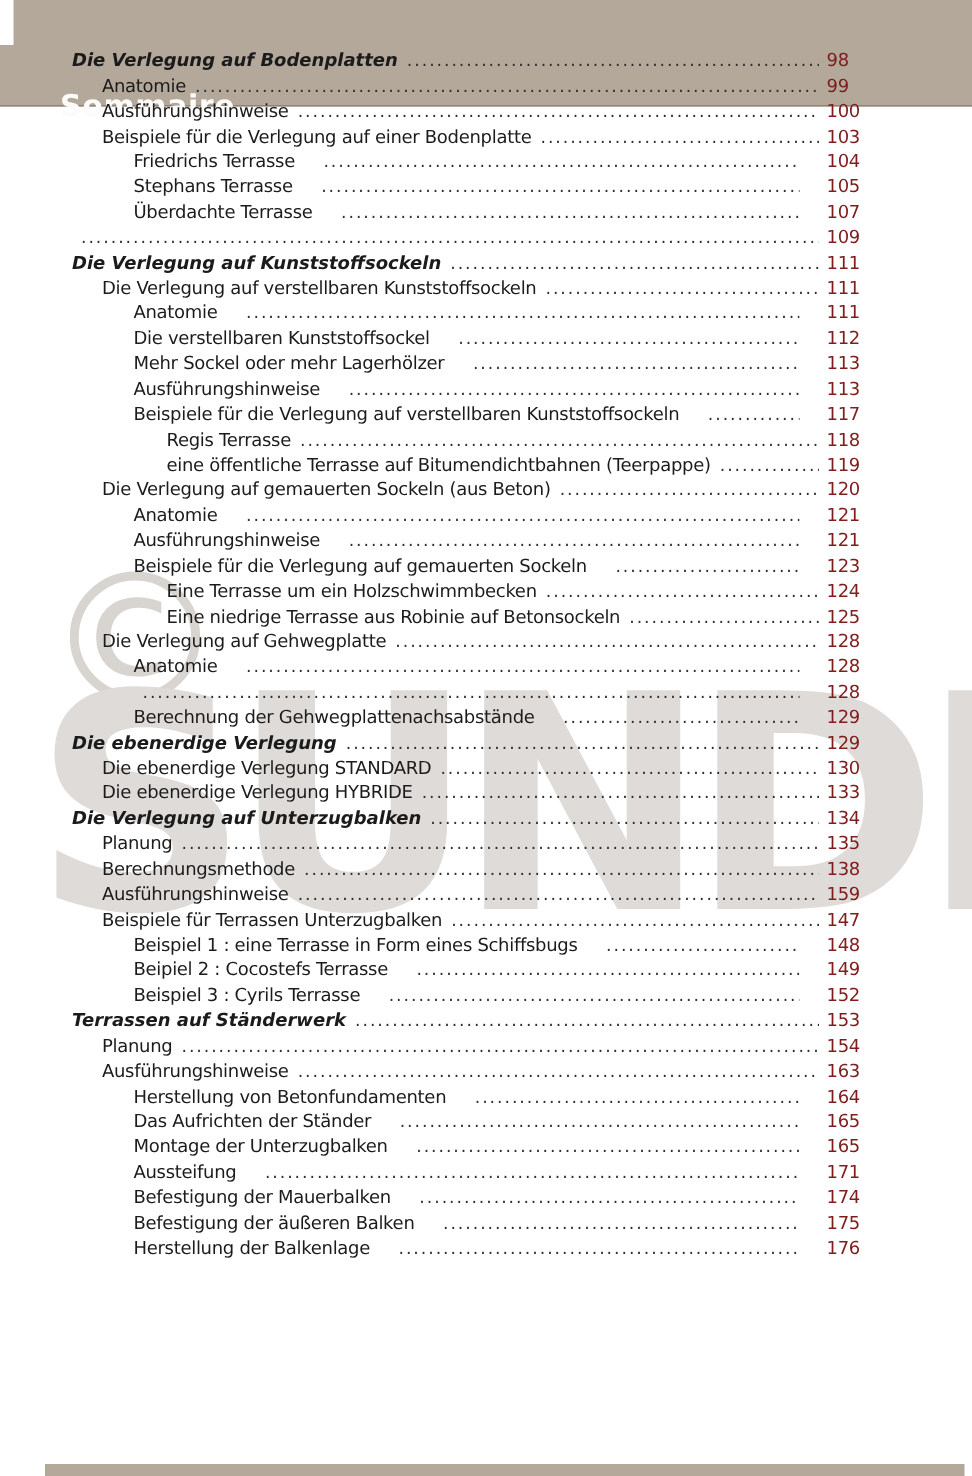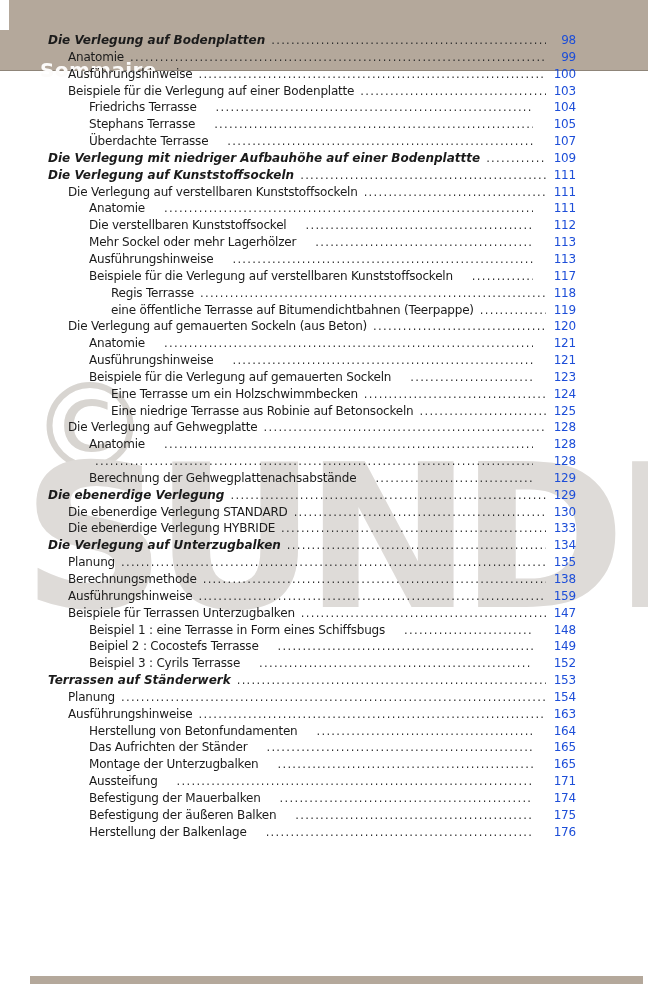--- a/index.html
+++ b/index.html
@@ -64,22 +64,22 @@
   .toc-leader{
     flex:1 1 auto;overflow:hidden;
     margin:0 5px 0 6px;
     color:#2f2f2f;
   }
   .toc-leader::after{
     content:"......................................................................................................................................................................................";
     font-size:11.5px;letter-spacing:1.3px;
   }
   .toc-page{
-    flex:0 0 auto;min-width:25px;text-align:right;
-    color:#1d4ed8;
+    flex:0 0 auto;min-width:25px;text-align:left;
+    color:#7f1d1d;
   }
   
   .footer-bar{
     position:absolute;left:30px;right:5px;bottom:0;height:8px;
     background:var(--header-bg);
   }
 </style>
 </head>
 <body>
 
@@ -121,21 +121,20 @@
       <span class="toc-label">Stephans Terrasse</span>
       <span class="toc-leader"></span>
       <span class="toc-page">105</span>
     </div>
     <div class="toc-row lvl2">
       <span class="toc-label">Überdachte Terrasse</span>
       <span class="toc-leader"></span>
       <span class="toc-page">107</span>
     </div>
     <div class="toc-row lvl0 emph">
-      <span class="toc-label">Die Verlegung mit niedriger Aufbauhöhe auf einer Bodenplattte</span>
       <span class="toc-leader"></span>
       <span class="toc-page">109</span>
     </div>
     <div class="toc-row lvl0 emph">
       <span class="toc-label">Die Verlegung auf Kunststoffsockeln</span>
       <span class="toc-leader"></span>
       <span class="toc-page">111</span>
     </div>
     <div class="toc-row lvl1">
       <span class="toc-label">Die Verlegung auf verstellbaren Kunststoffsockeln</span>

